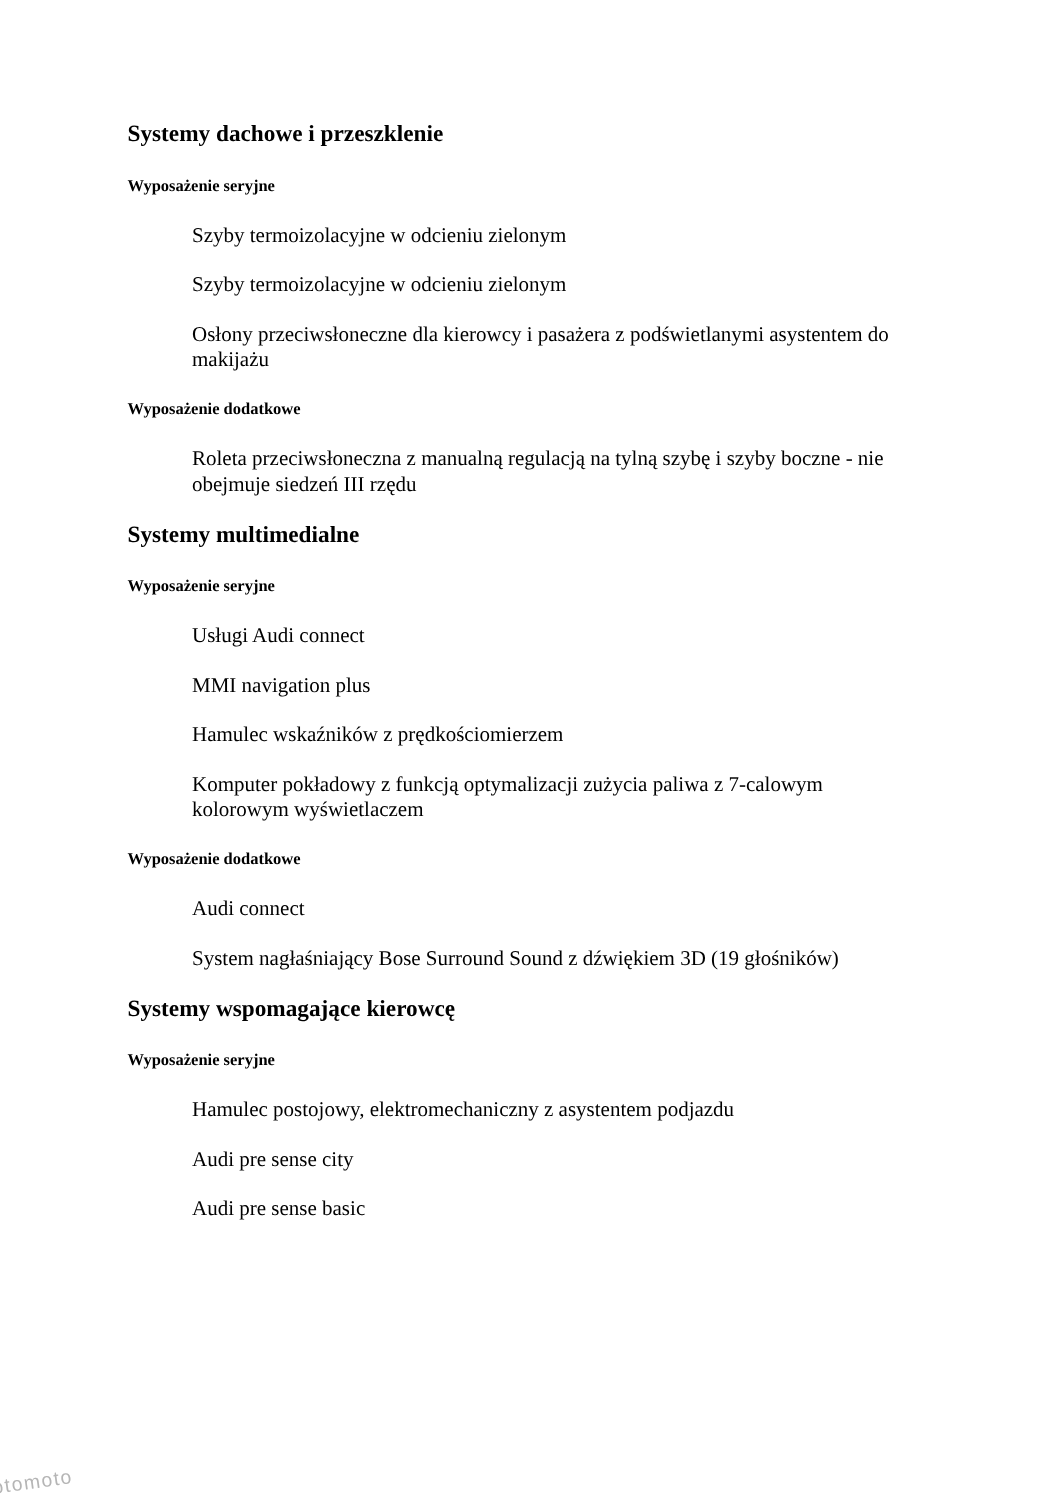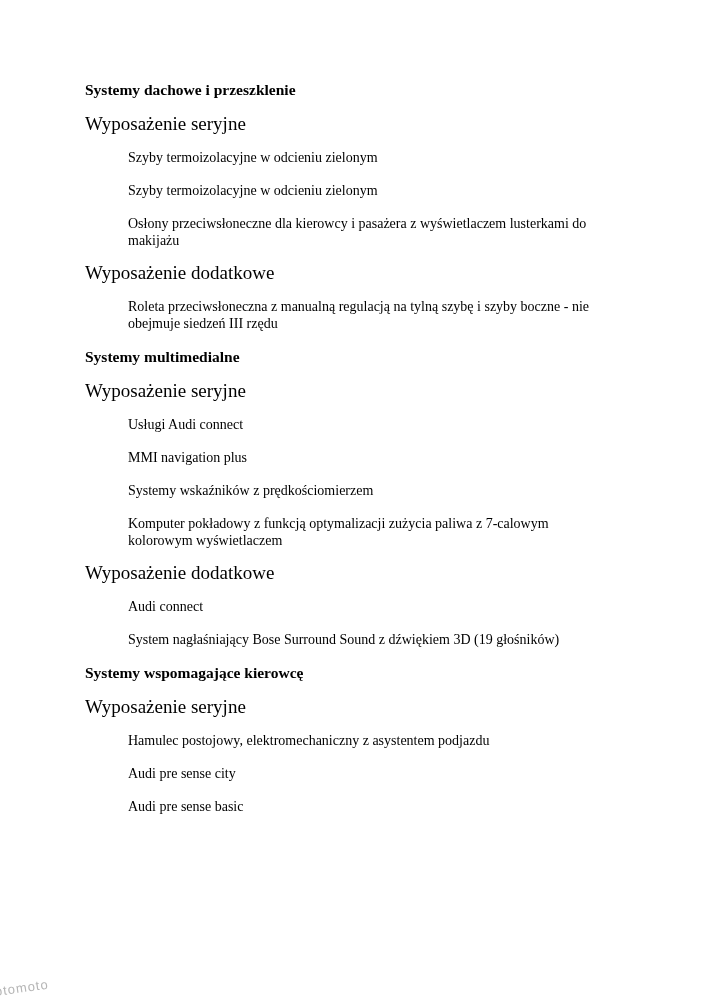--- a/index.html
+++ b/index.html
@@ -25,22 +25,22 @@
   .section-heading {
     font-weight: bold;
     font-size: 15.5px;
     line-height: 20px;
     margin-top: 15px;
   }
   .section-heading:first-child {
     margin-top: 0;
   }
   .group-label {
-    font-weight: normal;
-    font-size: 19px;
+    font-weight: bold;
+    font-size: 11px;
     line-height: 18px;
     margin-top: 15px;
   }
   .item {
     font-size: 14px;
     line-height: 17px;
     margin-top: 16px;
     margin-left: 43px;
     max-width: 478px;
   }
@@ -60,28 +60,28 @@
 </style>
 </head>
 <body>
 
 <div class="page">
   <div id="content">
       <div class="section-heading">Systemy dachowe i przeszklenie</div>
       <div class="group-label">Wyposażenie seryjne</div>
       <div class="item">Szyby termoizolacyjne w odcieniu zielonym</div>
       <div class="item">Szyby termoizolacyjne w odcieniu zielonym</div>
-      <div class="item">Osłony przeciwsłoneczne dla kierowcy i pasażera z wyświetlaczem lusterkami do makijażu</div>
+      <div class="item">Osłony przeciwsłoneczne dla kierowcy i pasażera z podświetlanymi asystentem do makijażu</div>
       <div class="group-label">Wyposażenie dodatkowe</div>
       <div class="item">Roleta przeciwsłoneczna z manualną regulacją na tylną szybę i szyby boczne - nie obejmuje siedzeń III rzędu</div>
       <div class="section-heading">Systemy multimedialne</div>
       <div class="group-label">Wyposażenie seryjne</div>
       <div class="item">Usługi Audi connect</div>
       <div class="item">MMI navigation plus</div>
-      <div class="item">Systemy wskaźników z prędkościomierzem</div>
+      <div class="item">Hamulec wskaźników z prędkościomierzem</div>
       <div class="item">Komputer pokładowy z funkcją optymalizacji zużycia paliwa z 7-calowym kolorowym wyświetlaczem</div>
       <div class="group-label">Wyposażenie dodatkowe</div>
       <div class="item">Audi connect</div>
       <div class="item">System nagłaśniający Bose Surround Sound z dźwiękiem 3D (19 głośników)</div>
       <div class="section-heading">Systemy wspomagające kierowcę</div>
       <div class="group-label">Wyposażenie seryjne</div>
       <div class="item">Hamulec postojowy, elektromechaniczny z asystentem podjazdu</div>
       <div class="item">Audi pre sense city</div>
       <div class="item">Audi pre sense basic</div>
     </div>

